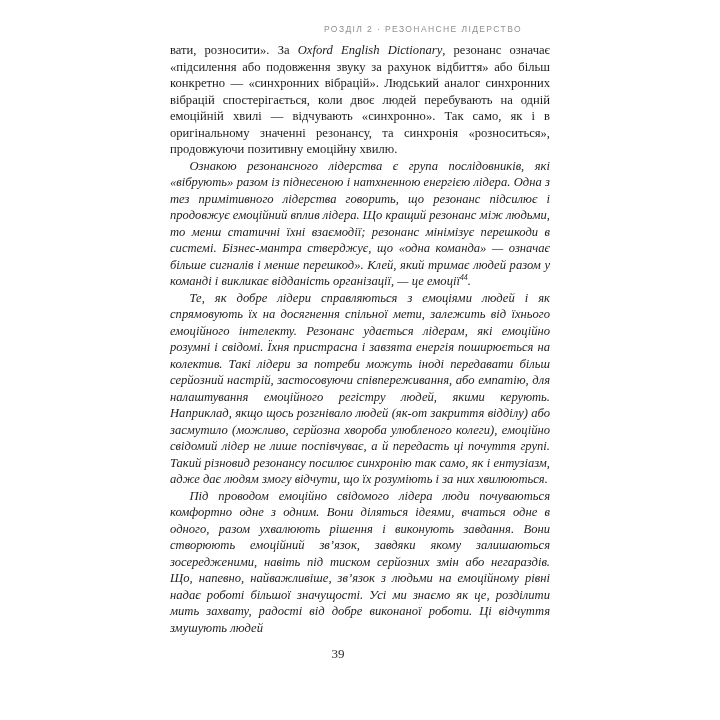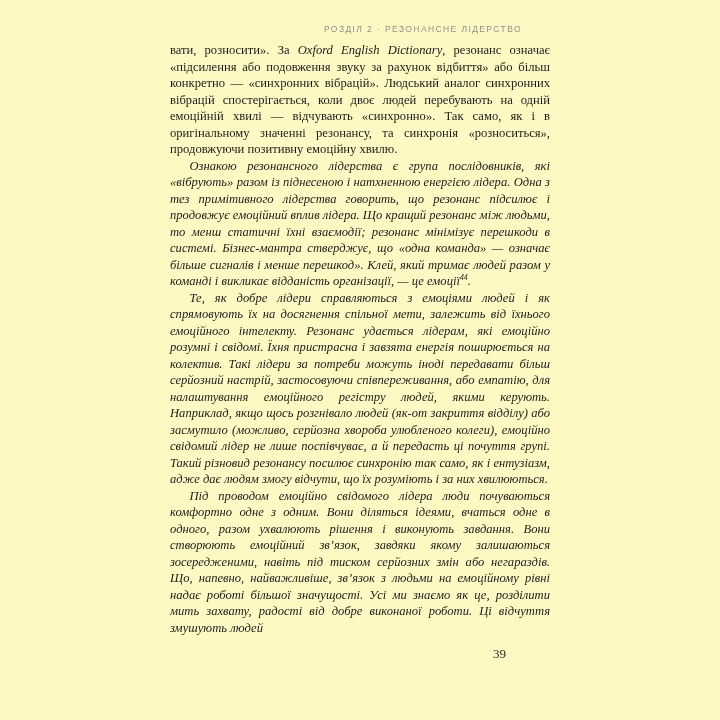--- a/index.html
+++ b/index.html
@@ -4,21 +4,21 @@
 <style>
   html, body {
     margin: 0;
     padding: 0;
     background: #e8e8e8;
   }
   .page {
     position: relative;
     width: 720px;
     height: 720px;
-    background: #fef9c3;
+    background: #ffffff;
     overflow: hidden;
     font-family: "Liberation Serif", "DejaVu Serif", serif;
     color: #1c1c1c;
   }
   .running-head {
     position: absolute;
     top: 24px;
     left: 170px;
     width: 380px;
     box-sizing: border-box;
@@ -58,21 +58,21 @@
     line-height: 0;
     vertical-align: super;
   }
   .page-number {
     position: absolute;
     top: 646px;
     left: 170px;
     width: 380px;
     box-sizing: border-box;
     padding-right: 44px;
-    text-align: right;
+    text-align: center;
     font-size: 13px;
     color: #2a2a2a;
   }
 </style>
 </head>
 <body>
 
 <div class="page">
 
   <header class="running-head">

